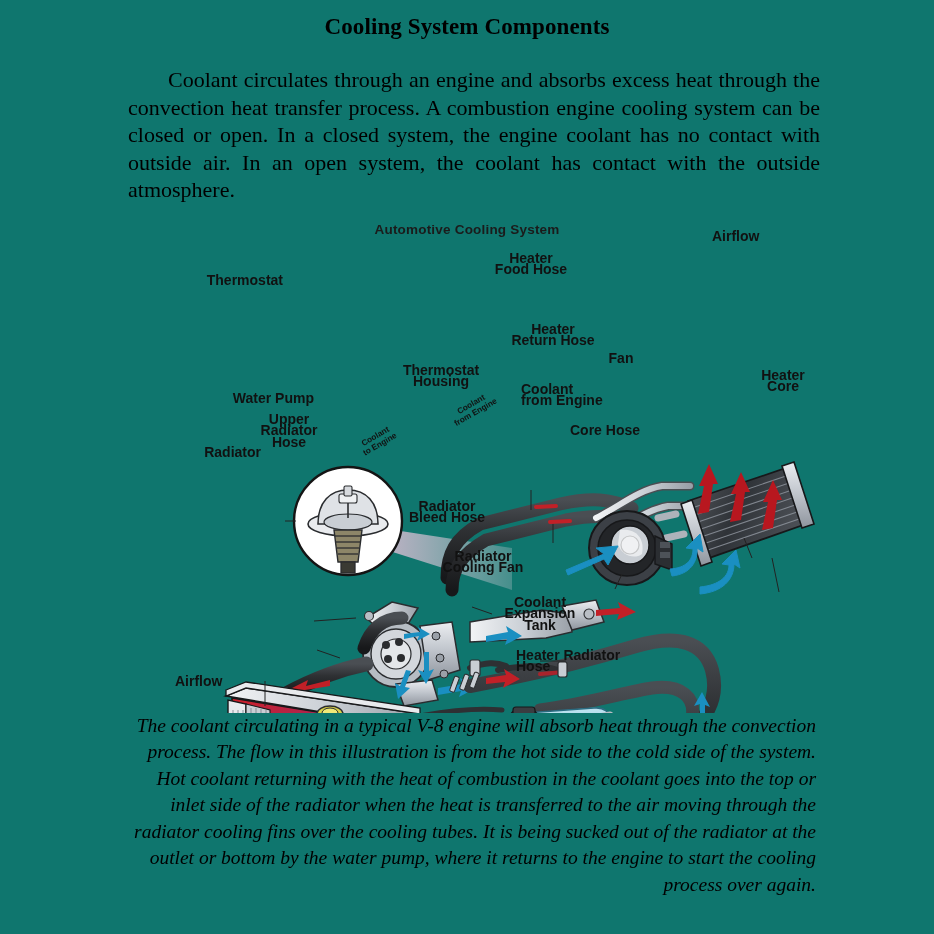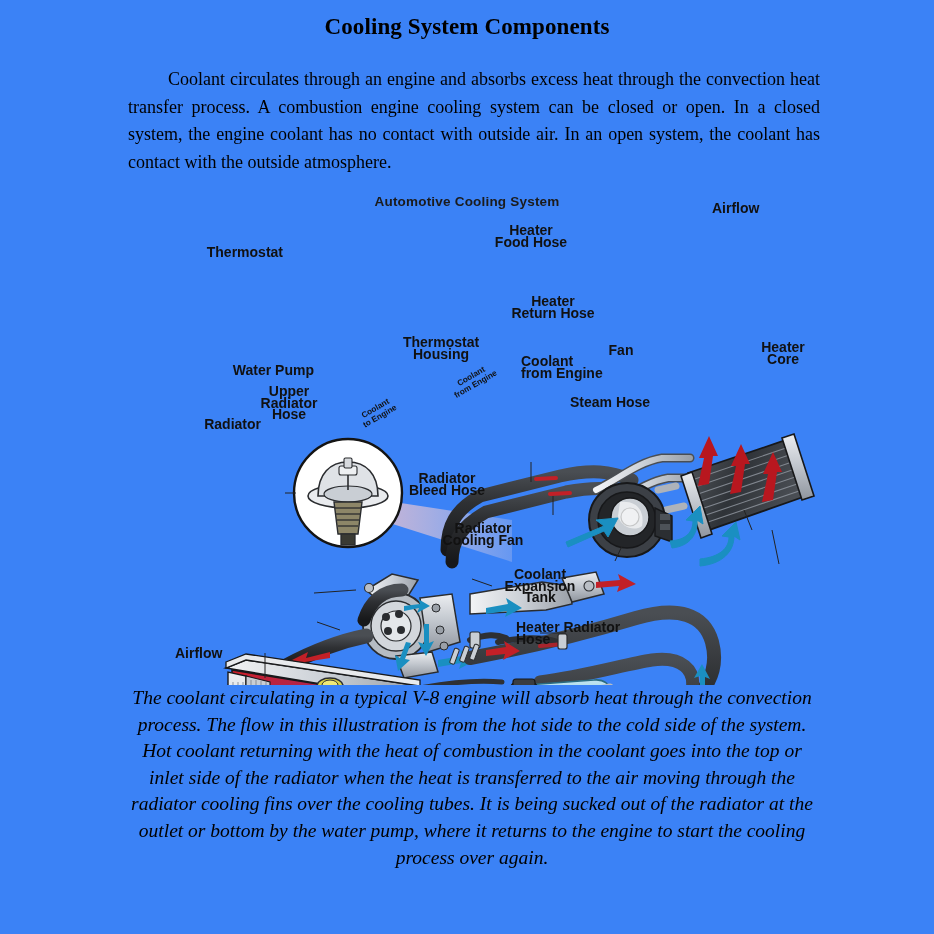--- a/index.html
+++ b/index.html
@@ -13,54 +13,54 @@
     height: 934px;
     overflow: hidden;
     font-family: "Liberation Serif", "DejaVu Serif", serif;
     color: #000000;
     position: relative;
   }
   .page {
     width: 934px;
     height: 934px;
     position: relative;
-    background: #3b82f6;
+    background: #0f766e;
     box-sizing: border-box;
   }
 
   
   .doc-title {
     text-align: center;
     font-weight: bold;
     font-size: 23px;
     letter-spacing: 0.1px;
     margin: 0;
     padding-top: 14px;
     font-family: "Liberation Serif", "DejaVu Serif", serif;
   }
 
   
   .body-par {
     margin: 0;
     padding: 26px 114px 0 128px;
-    font-size: 18px;
+    font-size: 22px;
     line-height: 27.5px;
     text-align: justify;
     text-indent: 40px;
     font-family: "Liberation Serif", "DejaVu Serif", serif;
   }
 
   
   .caption {
     margin: 0;
     padding: 0 118px 0 128px;
     font-size: 19.5px;
     line-height: 26.6px;
     font-style: italic;
-    text-align: center;
+    text-align: right;
     font-family: "Liberation Serif", "DejaVu Serif", serif;
   }
 
   
   .figure {
     position: relative;
     width: 934px;
     height: 495px;
     margin: 14px 0 0 0;
   }
@@ -394,32 +394,32 @@
         <line x1="744" y1="320" x2="752" y2="340"></line>
       </g>
     </svg>
 
     <div class="fig-label rt" style="left:180px; top:57px; width:103px;">Thermostat</div>
     <div class="fig-label ctr" style="left:486px; top:35px; width:90px;">Heater
 Food Hose</div>
     <div class="fig-label ctr" style="left:508px; top:106px; width:90px;">Heater
 Return Hose</div>
     <div class="fig-label lf" style="left:712px; top:13px; width:70px;">Airflow</div>
-    <div class="fig-label ctr" style="left:593px; top:155px; width:56px;">Fan</div>
+    <div class="fig-label ctr" style="left:593px; top:135px; width:56px;">Fan</div>
     <div class="fig-label ctr" style="left:755px; top:152px; width:56px;">Heater
 Core</div>
     <div class="fig-label ctr" style="left:399px; top:147px; width:84px;">Thermostat
 Housing</div>
     <div class="fig-label rt" style="left:228px; top:175px; width:86px;text-align:right;">Water Pump</div>
     <div class="fig-label ctr" style="left:230px; top:196px; width:86px;margin-left:16px;">Upper Radiator
 Hose</div>
     <div class="fig-label rt" style="left:193px; top:229px; width:68px;">Radiator</div>
     <div class="fig-label lf" style="left:521px; top:166px; width:84px;">Coolant
 from Engine</div>
-    <div class="fig-label lf" style="left:570px; top:207px; width:90px;">Steam Hose</div>
+    <div class="fig-label lf" style="left:570px; top:207px; width:90px;">Core Hose</div>
     <div class="fig-label ctr rot" style="left:442px; top:198px; width:62px;">Coolant
 from Engine</div>
     <div class="fig-label ctr rot" style="left:348px; top:229px; width:58px;">Coolant
 to Engine</div>
     <div class="fig-label ctr" style="left:406px; top:283px; width:82px;">Radiator
 Bleed Hose</div>
     <div class="fig-label ctr" style="left:440px; top:333px; width:86px;">Radiator
 Cooling Fan</div>
     <div class="fig-label ctr" style="left:492px; top:379px; width:96px;">Coolant
 Expansion Tank</div>

